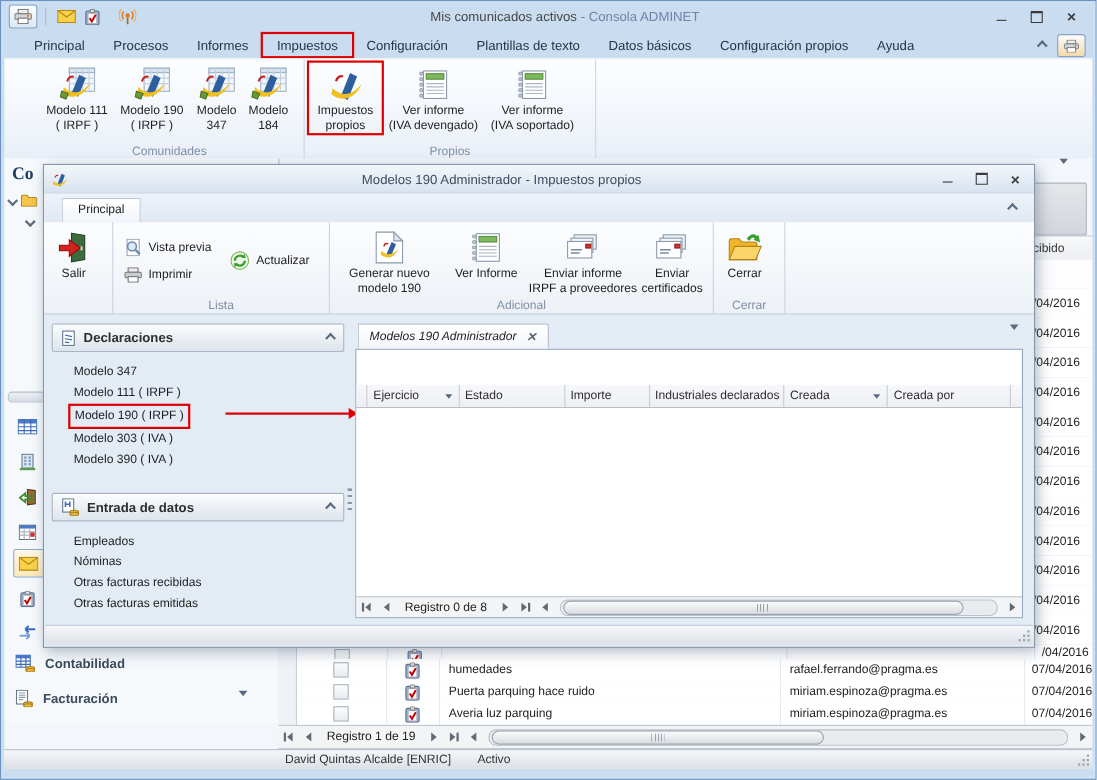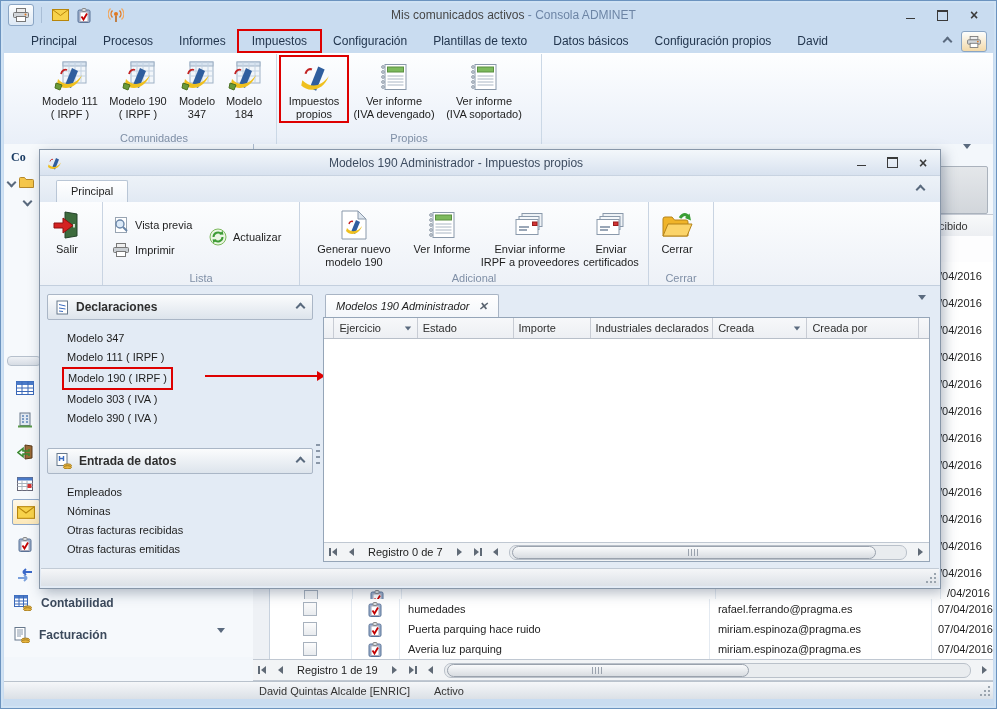--- a/index.html
+++ b/index.html
@@ -34,21 +34,21 @@
           border-top:1px solid #fff;border-bottom:1px solid #b9cadf;display:flex;}
   .rgroup{position:relative;display:flex;align-items:flex-start;padding:3px 4px 15px 4px;border-right:1px solid #cbd8e6;}
   .rglabel{position:absolute;bottom:1px;left:0;right:0;text-align:center;color:#7f8fa6;font-size:11px;}
   .bigbtn{display:flex;flex-direction:column;align-items:center;padding-top:2px;text-align:center;line-height:13px;color:#1e1e1e;}
   .bigbtn .ic{height:36px;display:flex;align-items:center;justify-content:center;}
   .hlbox{border:2px solid #de0000;margin:-2px;}
   
   .workspace{position:absolute;left:3px;right:3px;top:143px;bottom:9px;background:#f3f7fb;overflow:hidden;}
   .navpane{position:absolute;left:0;top:0;bottom:42px;width:249px;background:#f6f9fc;border-right:1px solid #aebdd0;}
   .np-header{position:absolute;left:7px;top:6px;font-family:"Liberation Serif",serif;font-weight:bold;
-             font-size:12px;color:#1a3b63;}
+             font-size:16px;color:#1a3b63;}
   .tree-row{position:absolute;display:flex;align-items:center;gap:4px;}
   .np-mini-scroll{position:absolute;left:3px;top:212px;width:32px;height:8px;background:linear-gradient(#eef1f5,#d6dce4);
                   border:1px solid #b6c0cc;border-radius:4px;}
   .icostrip-item{position:absolute;left:8px;width:26px;height:24px;display:flex;align-items:center;justify-content:center;}
   .icostrip-item.sel{border:1px solid #8fa8c8;border-radius:2px;background:linear-gradient(#fff8e8,#fce8b8);}
   .np-bottom-item{position:absolute;left:10px;display:flex;align-items:center;gap:9px;font-weight:bold;
                   font-size:12px;color:#3c4a5c;}
   .np-chevdown{position:absolute;right:28px;}
   .colhead{background:linear-gradient(#f8f9fa,#ecEEf2);background:linear-gradient(#f8f9fa,#eceef2);
            border:1px solid #c6cbd4;border-right:none;color:#333;}
@@ -107,21 +107,21 @@
   .splitdots{position:absolute;left:276px;top:160px;width:4px;height:22px;
              background:repeating-linear-gradient(#8a97a8 0 2px,transparent 2px 6px);}
   .d-right{position:absolute;left:283px;right:10px;top:10px;bottom:4px;display:flex;flex-direction:column;}
   .dt-row{height:23px;position:relative;}
   .dtab{position:absolute;left:2px;top:0;bottom:0;display:flex;align-items:center;gap:9px;padding:0 10px;
         background:linear-gradient(#fff,#f3f6fa);border:1px solid #a8b4c4;border-bottom:none;border-radius:2px 2px 0 0;color:#1e1e1e;font-style:italic;}
   .dtab .x{color:#5a6470;font-weight:bold;font-size:11px;}
   .dt-drop{position:absolute;right:4px;top:6px;}
   .tridown{width:0;height:0;border:4px solid transparent;border-top:5px solid #5a6a7e;border-bottom:none;}
   .grid{flex:1;display:flex;flex-direction:column;border:1px solid #95a5b8;background:#fff;}
-  .ghead{display:flex;height:20px;background:linear-gradient(#f7f8fa,#edeff3);border-bottom:1px solid #b8bfc9;}
+  .ghead{display:flex;height:20px;background:linear-gradient(#f7f8fa,#edeff3);border-bottom:1px solid #b8bfc9;margin-top:32px;}
   .gh{display:flex;align-items:center;border-right:1px solid #c8ccd4;padding:0 5px;color:#2e2e2e;white-space:nowrap;overflow:hidden;}
   .gh .sp{flex:1;}
   .gbody{flex:1;background:#fff;}
   .d-status{position:absolute;left:1px;right:1px;bottom:2px;height:17px;
             background:linear-gradient(#f5f6f8,#dce1e7);border-top:1px solid #c2cbd6;}
   .d-winbtns{display:flex;gap:9px;align-items:center;}
   
   svg.i{display:block;}
   .npx{position:absolute;}
 </style>
@@ -329,21 +329,21 @@
 
   <div class="menubar">
     <span class="mtab">Principal</span>
     <span class="mtab">Procesos</span>
     <span class="mtab">Informes</span>
     <span class="mtab hl">Impuestos</span>
     <span class="mtab">Configuración</span>
     <span class="mtab">Plantillas de texto</span>
     <span class="mtab">Datos básicos</span>
     <span class="mtab">Configuración propios</span>
-    <span class="mtab">David</span>
+    <span class="mtab">Ayuda</span>
     <div class="menu-right">
       <span class="chev up"></span>
       <div class="mini-btn">
         <span>
             <svg class="i" width="14" height="12">
               <use href="#sy-print"></use>
             </svg>
           </span>
       </div>
     </div>
@@ -853,21 +853,21 @@
           </div>
           <div class="gbody"></div>
           <div class="recnav" style="height:18px;border-bottom:none;">
             <div class="nb">
                 <span class="nbbar"></span>
                 <span class="tri-l"></span>
               </div>
             <div class="nb">
                 <span class="tri-l"></span>
               </div>
-            <div class="lbl">Registro 0 de 7</div>
+            <div class="lbl">Registro 0 de 8</div>
             <div class="nb">
                 <span class="tri-r"></span>
               </div>
             <div class="nb">
                 <span class="tri-r"></span>
                 <span class="nbbar"></span>
               </div>
             <div class="nb">
                 <span class="tri-l"></span>
               </div>

